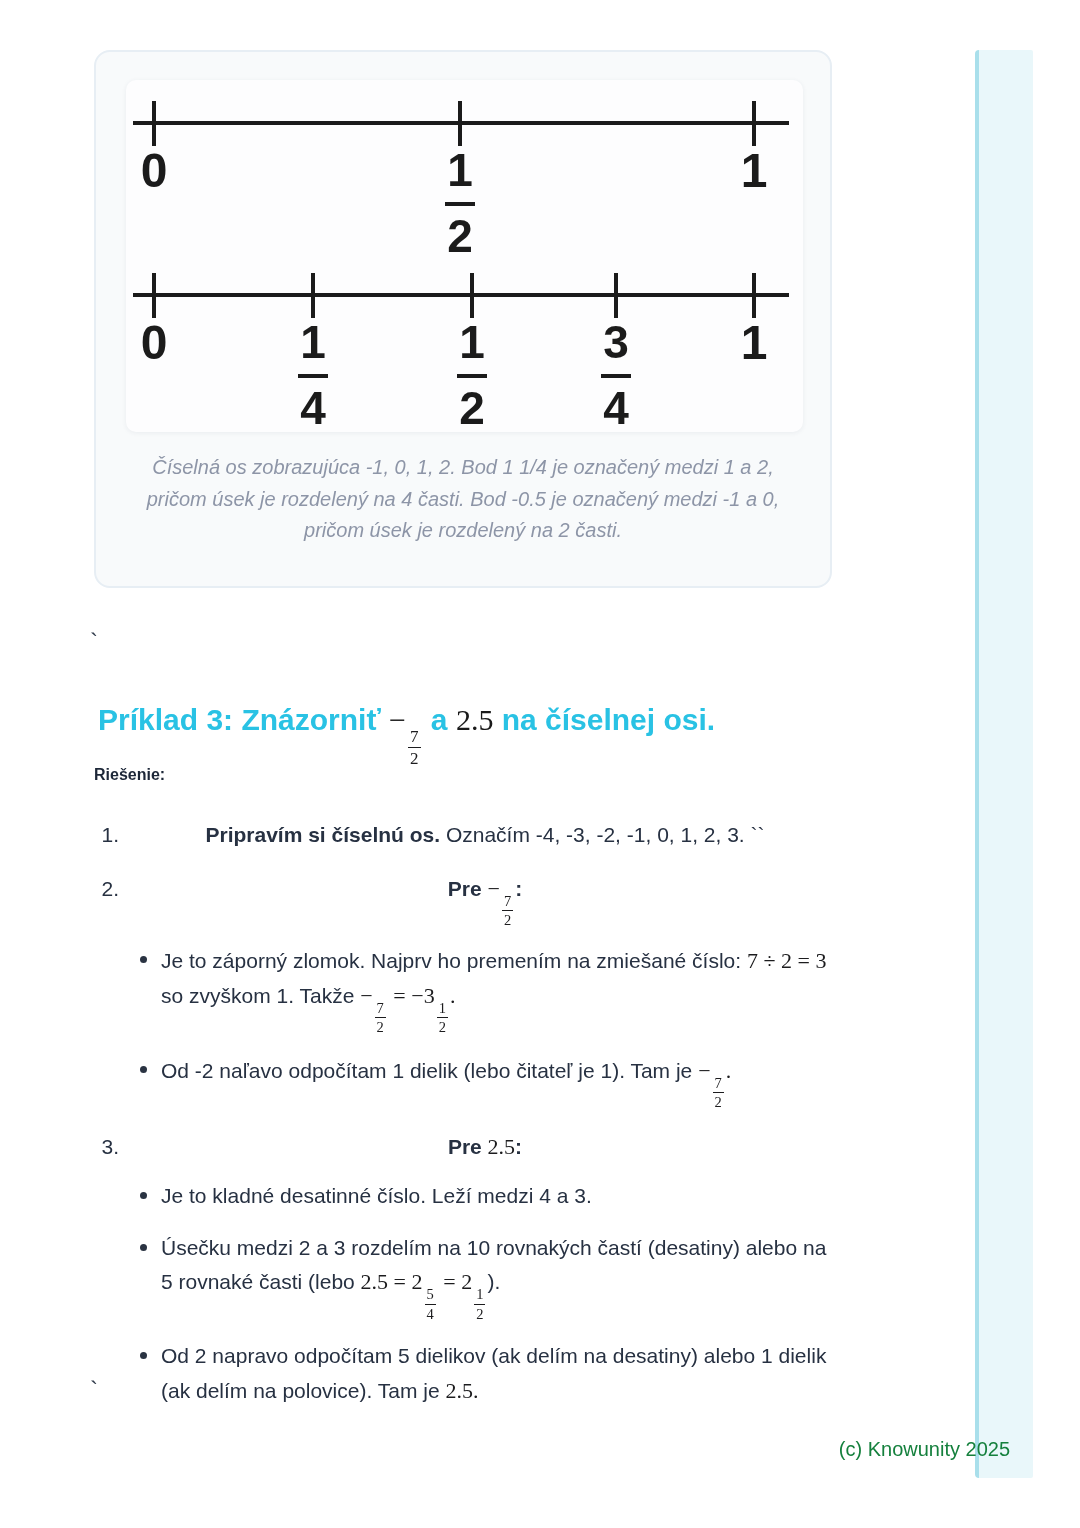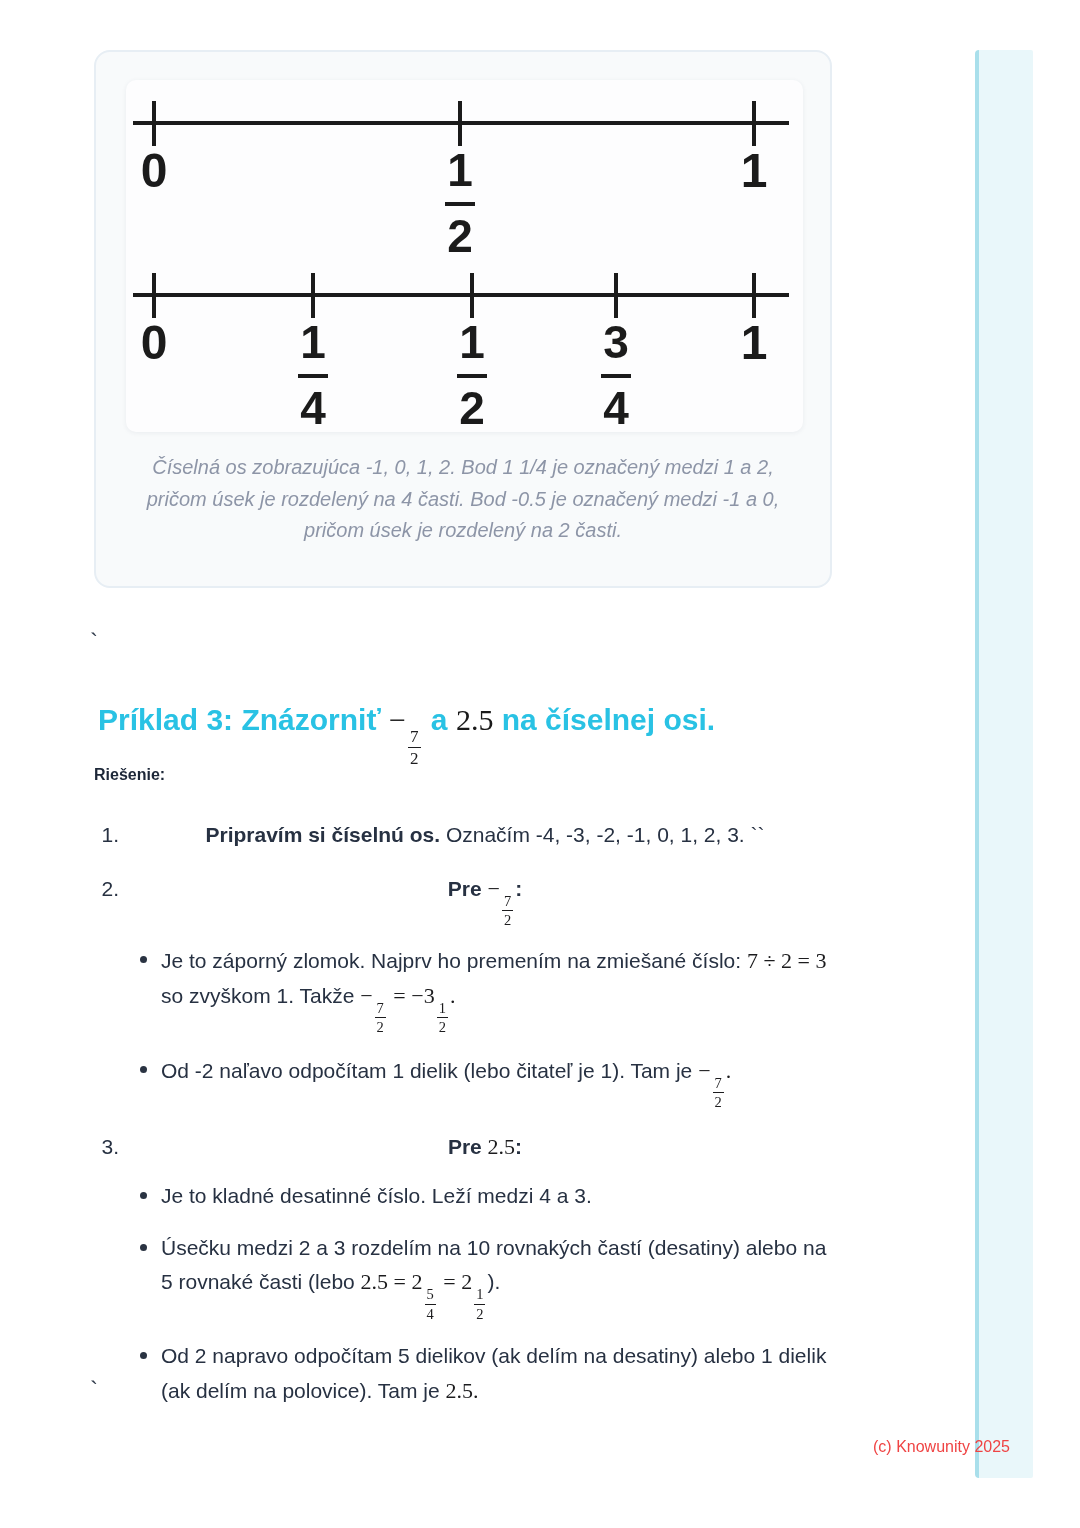--- a/index.html
+++ b/index.html
@@ -73,21 +73,21 @@
     font-family:"Liberation Serif","DejaVu Serif",serif;color:#1c1c1e;
   }
   .ifrac .n{font-size:14.5px;padding:0 2px 2px;border-bottom:1.6px solid #1c1c1e;}
   .ifrac .d{font-size:14.5px;padding-top:2px;}
   .bullets{margin-top:15px;}
   .bullet{display:flex;padding-left:46px;margin-bottom:18px;}
   .bullet .dot{flex:none;width:7px;height:7px;border-radius:50%;background:#2a3342;margin:13px 14px 0 0;}
   .bullet .bullet-text{flex:1;}
   
   .footer{
-    position:absolute;top:1438px;right:70px;font-size:16px;color:#ef4444;z-index:3;
+    position:absolute;top:1438px;right:70px;font-size:20px;color:#15803d;z-index:3;
   }
 </style>
 </head>
 <body>
 
 <div class="right-strip"></div>
 
 <div class="figure-card">
   <div class="figure-inner">
 

